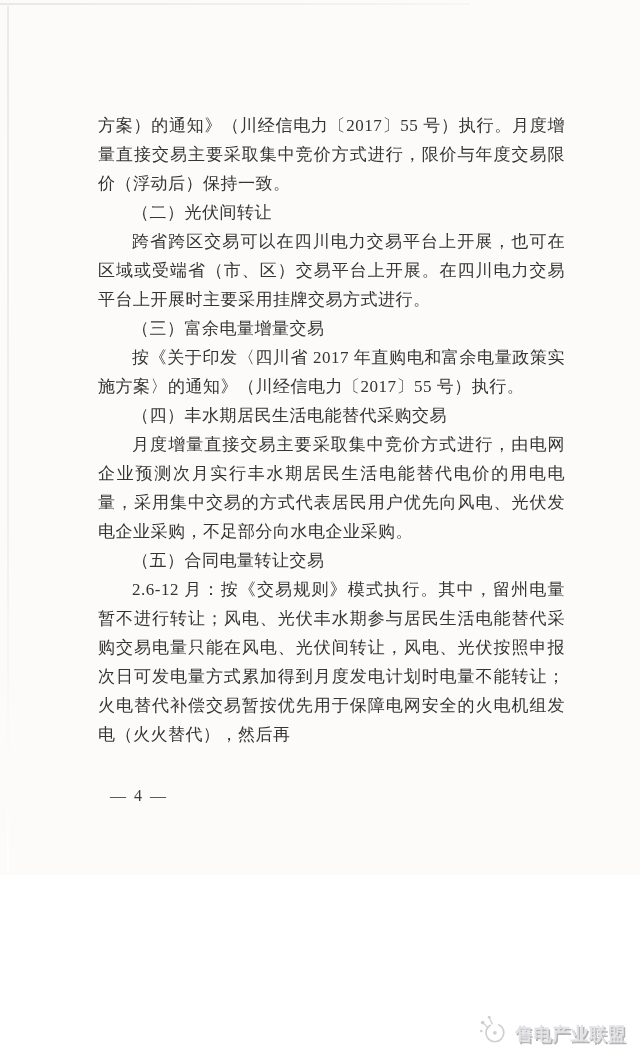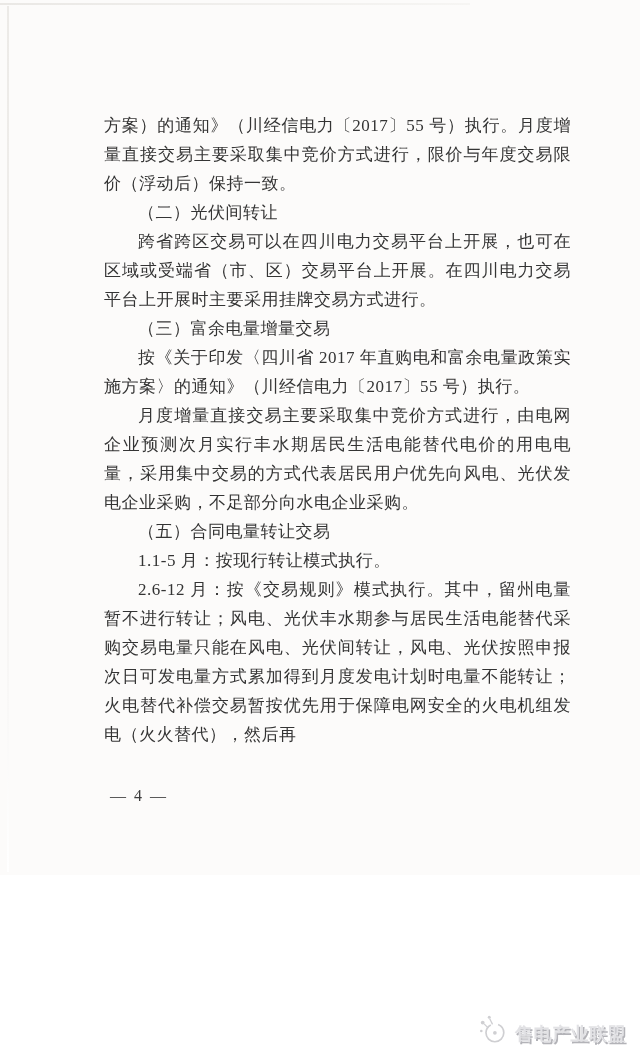--- a/index.html
+++ b/index.html
@@ -26,21 +26,21 @@
   .scan-edge-left{
     position:absolute;left:7px;top:6px;width:2px;height:866px;
     background:linear-gradient(to bottom,#eceae7,#f2f0ee 60%,#ffffff);
   }
   .scan-edge-top{
     position:absolute;left:0;top:3px;width:470px;height:2px;
     background:linear-gradient(to right,#eae8e5,#f6f5f3);
   }
   .text-block{
     position:absolute;
-    left:104px;top:111px;width:467px;
+    left:98px;top:111px;width:467px;
     font-size:17px;
     line-height:29px;
     color:var(--ink);
     text-align:justify;
     letter-spacing:0.5px;
   }
   .text-block p{
     margin:0;
     text-indent:2em;
   }
@@ -88,23 +88,23 @@
   <div class="scan-edge-top"></div>
 </div>
 
 <div class="text-block">
 
 <p class="continuation">方案）的通知》（川经信电力〔2017〕55 号）执行。月度增量直接交易主要采取集中竞价方式进行，限价与年度交易限价（浮动后）保持一致。</p>
     <p class="heading">（二）光伏间转让</p>
     <p class="body">跨省跨区交易可以在四川电力交易平台上开展，也可在区域或受端省（市、区）交易平台上开展。在四川电力交易平台上开展时主要采用挂牌交易方式进行。</p>
     <p class="heading">（三）富余电量增量交易</p>
     <p class="body">按《关于印发〈四川省 2017 年直购电和富余电量政策实施方案〉的通知》（川经信电力〔2017〕55 号）执行。</p>
+    <p class="heading">（四）丰水期居民生活电能替代采购交易</p>
     <p class="body">月度增量直接交易主要采取集中竞价方式进行，由电网企业预测次月实行丰水期居民生活电能替代电价的用电电量，采用集中交易的方式代表居民用户优先向风电、光伏发电企业采购，不足部分向水电企业采购。</p>
     <p class="heading">（五）合同电量转让交易</p>
-    <p class="body">1.1-5 月：按现行转让模式执行。</p>
     <p class="body">2.6-12 月：按《交易规则》模式执行。其中，留州电量暂不进行转让；风电、光伏丰水期参与居民生活电能替代采购交易电量只能在风电、光伏间转让，风电、光伏按照申报次日可发电量方式累加得到月度发电计划时电量不能转让；火电替代补偿交易暂按优先用于保障电网安全的火电机组发电（火火替代），然后再</p>
   </div>
 
 <div class="page-number">— 4 —</div>
 
 <div class="watermark">
   <svg class="wm-icon" viewBox="0 0 32 34" fill="none" xmlns="http://www.w3.org/2000/svg">
     <circle cx="18" cy="20" r="9.5" stroke="currentColor" stroke-width="1.8" stroke-dasharray="40 8"></circle>
     <circle cx="5" cy="9" r="2" fill="currentColor"></circle>
     <circle cx="12" cy="3.5" r="1.6" fill="currentColor"></circle>

